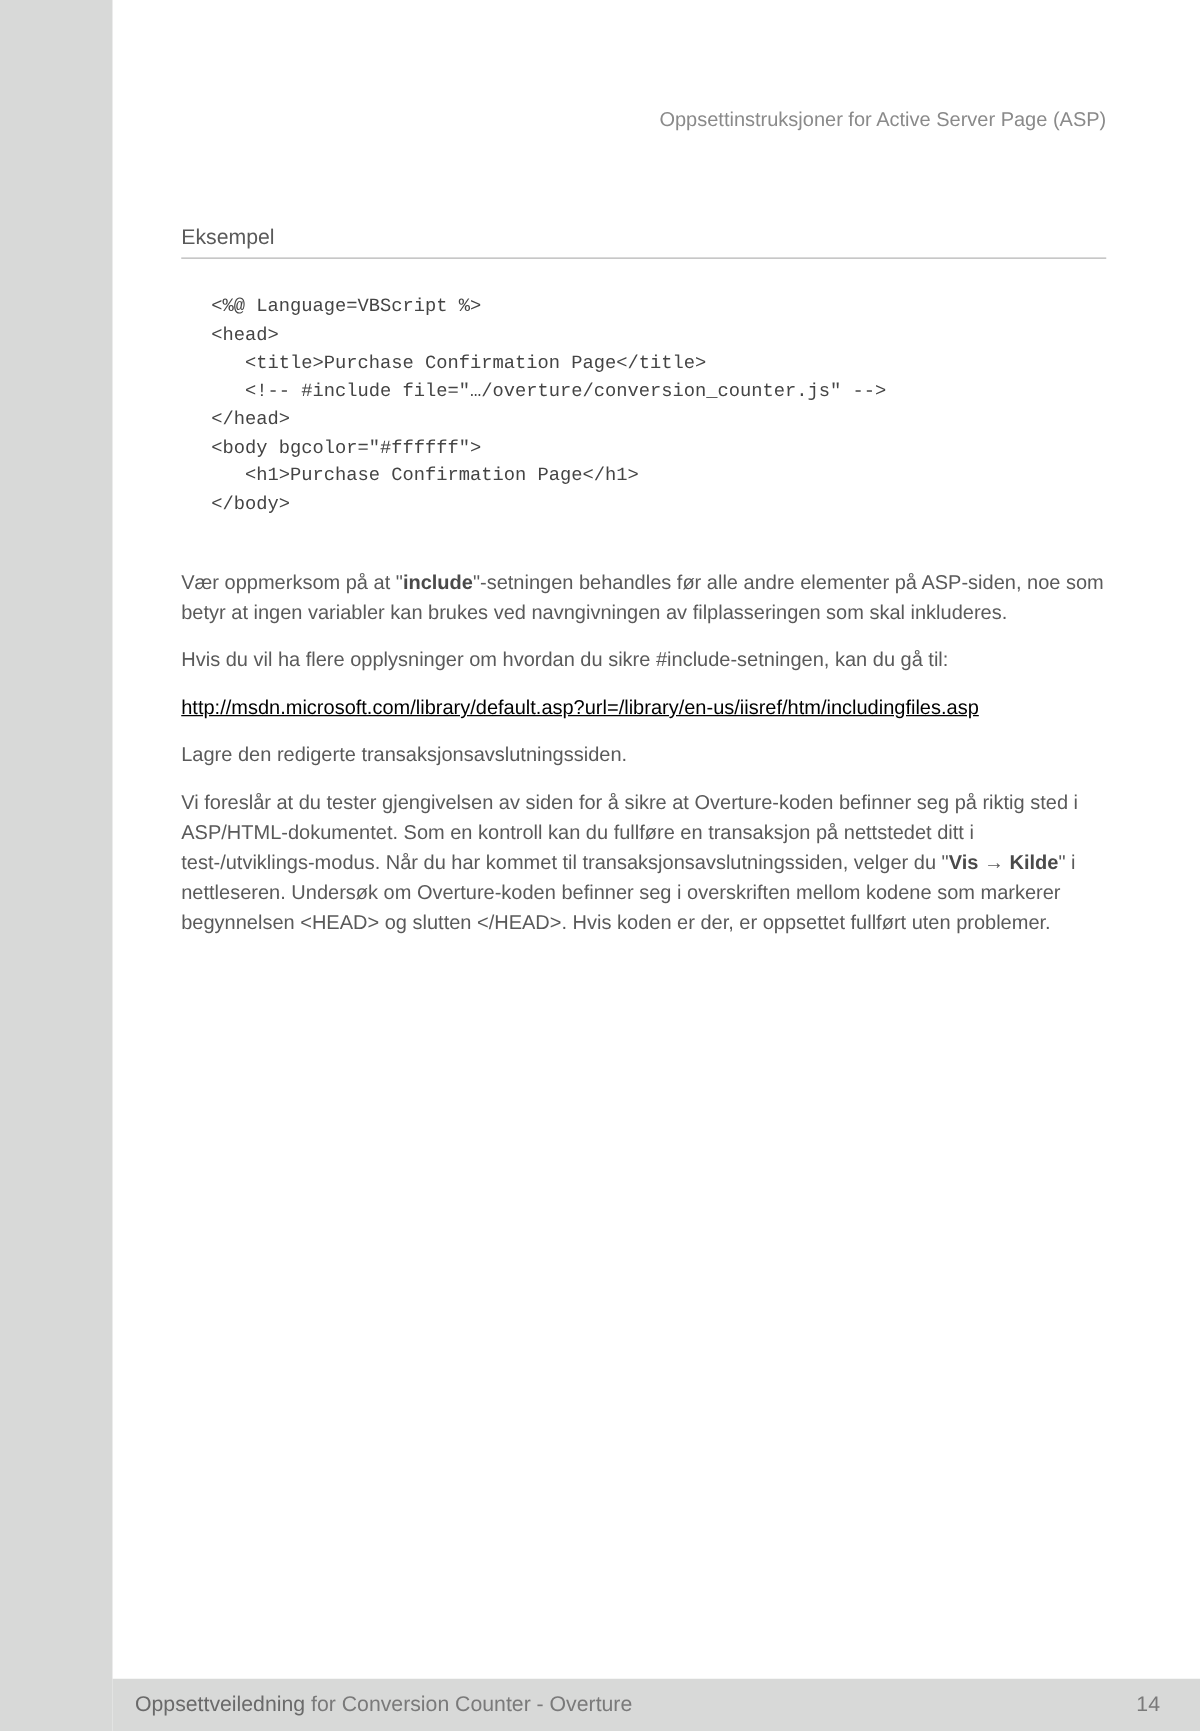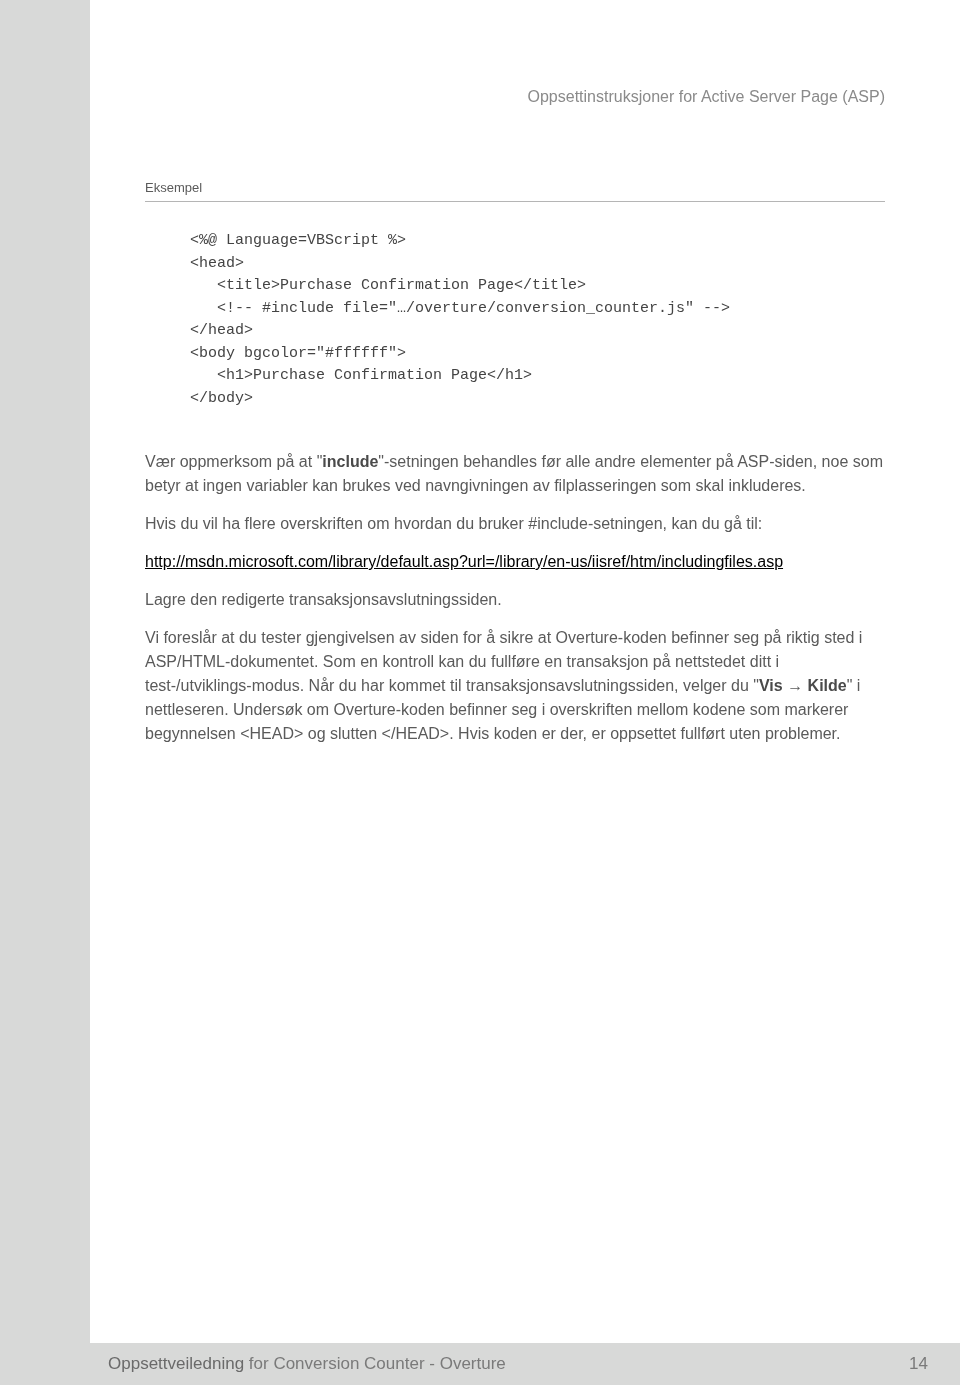--- a/index.html
+++ b/index.html
@@ -28,33 +28,33 @@
     font-weight: 300;
   }
   .content {
     position: absolute;
     top: 180px;
     left: 55px;
     right: 75px;
   }
   .section-heading {
     color: #5a5a5a;
-    font-size: 13px;
+    font-size: 17px;
     font-weight: 400;
     border-bottom: 1px solid #b5b5b5;
     padding-bottom: 6px;
     margin-bottom: 28px;
   }
   .code-block {
     font-family: "Courier New", Courier, monospace;
     font-size: 15px;
     color: #444;
     line-height: 1.5;
     white-space: pre;
-    margin-left: 45px;
+    margin-left: 24px;
     margin-bottom: 40px;
   }
   .para {
     color: #5a5a5a;
     font-size: 16px;
     line-height: 1.5;
     margin-bottom: 14px;
     font-weight: 300;
   }
   .para b { font-weight: 600; color: #4a4a4a; }
@@ -108,21 +108,21 @@
 &lt;/head&gt;
 &lt;body bgcolor="#ffffff"&gt;
    &lt;h1&gt;Purchase Confirmation Page&lt;/h1&gt;
 &lt;/body&gt;</div>
 
     <p class="para">
       <span>Vær oppmerksom på at "</span><b>include</b><span>"-setningen behandles før alle andre elementer på ASP-siden, noe som betyr at ingen variabler kan brukes ved navngivningen av filplasseringen som skal inkluderes.</span>
     </p>
 
     <p class="para">
-      <span>Hvis du vil ha flere overskriften om hvordan du bruker </span><span class="inline-code">#include</span><span>-setningen, kan du gå til:</span>
+      <span>Hvis du vil ha flere opplysninger om hvordan du sikre </span><span class="inline-code">#include</span><span>-setningen, kan du gå til:</span>
     </p>
 
     <p class="para">
       <a class="link">http://msdn.microsoft.com/library/default.asp?url=/library/en-us/iisref/htm/includingfiles.asp</a>
     </p>
 
 
     <p class="para">Lagre den redigerte transaksjonsavslutningssiden.</p>
 
     <p class="para">

